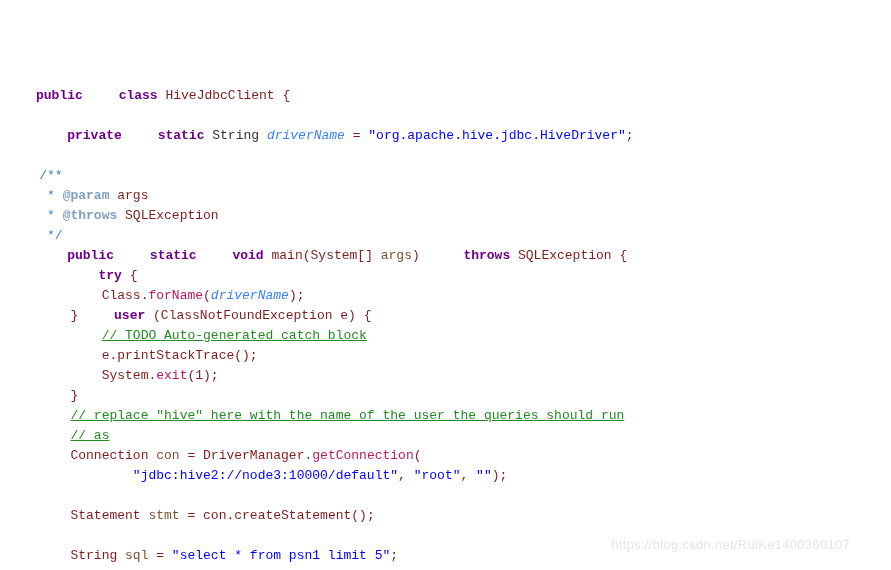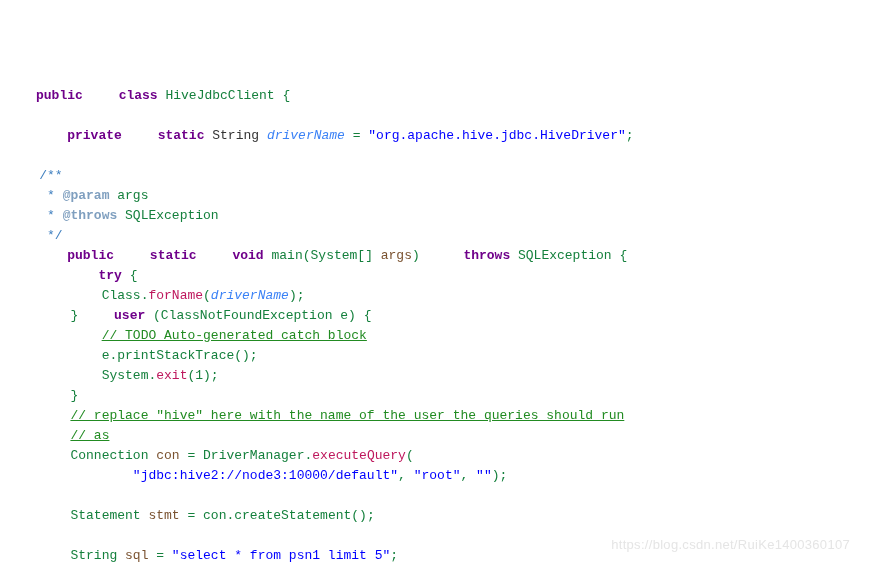--- a/index.html
+++ b/index.html
@@ -19,21 +19,21 @@
     }
     .kw { color: #6f008a; font-weight: bold; padding-left: 28px; }
     .type { color: #333333; }
     .fn-italic { color: #be185d; }
     .field-italic { font-style: italic; color: #3b82f6; }
     .str { color: #0000ff; }
     .cmt { color: #228b22; text-decoration: underline; }
     .jdoc { color: #3f7fbf; }
     .tag { color: #8a99a6; font-weight: bold;}
     .arg { color: #7a5230; }
-    .plain { color: #15803d; text-align: right; }
+    .plain { color: #7f1d1d; text-align: right; }
     .watermark {
       position: absolute;
       right: 41px;
       bottom: 15px;
       color: #e5e5e5;
       font-family: Arial, sans-serif;
       font-size: 13px;
       letter-spacing: 0.3px;
       pointer-events: none;
     }
@@ -54,21 +54,21 @@
     <span class="kw">public</span> <span class="kw">static</span> <span class="kw">void</span> <span class="plain">main</span><span class="plain">(</span><span class="plain">System[]</span><span class="arg"> args</span><span class="plain">)</span>  <span class="kw">throws</span> <span class="plain">SQLException</span> <span class="plain">{</span>
         <span class="kw">try</span><span class="plain"> {</span>
             <span class="plain">Class.</span><span class="fn-italic">forName</span><span class="plain">(</span><span class="field-italic">driverName</span><span class="plain">);</span>
         <span class="plain">} </span><span class="kw">user</span><span class="plain"> (ClassNotFoundException e) {</span>
             <span class="cmt">// TODO Auto-generated catch block</span>
             <span class="plain">e.printStackTrace();</span>
             <span class="plain">System.</span><span class="fn-italic">exit</span><span class="plain">(1);</span>
         <span class="plain">}</span>
         <span class="cmt">// replace "hive" here with the name of the user the queries should run</span>
         <span class="cmt">// as</span>
-        <span class="plain">Connection </span><span class="arg">con</span><span class="plain"> = DriverManager.</span><span class="fn-italic">executeQuery</span><span class="plain">(</span>
+        <span class="plain">Connection </span><span class="arg">con</span><span class="plain"> = DriverManager.</span><span class="fn-italic">getConnection</span><span class="plain">(</span>
                 <span class="str">"jdbc:hive2://node3:10000/default"</span><span class="plain">, </span><span class="str">"root"</span><span class="plain">, </span><span class="str">""</span><span class="plain">);</span>
 
         <span class="plain">Statement </span><span class="arg">stmt</span><span class="plain"> = con.createStatement();</span>
 
         <span class="plain">String </span><span class="arg">sql</span><span class="plain"> = </span><span class="str">"select * from psn1 limit 5"</span><span class="plain">;</span>
         <span class="plain">ResultSet </span><span class="arg">res</span><span class="plain"> = stmt.executeQuery(sql);</span>
         
             
         
     

